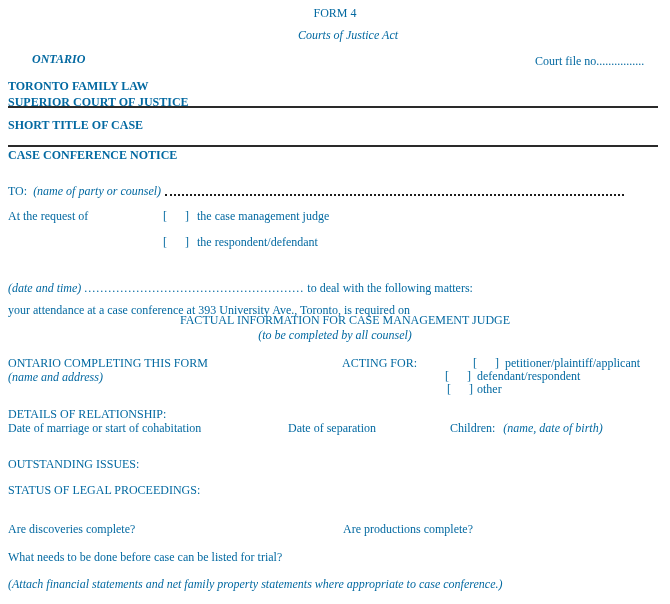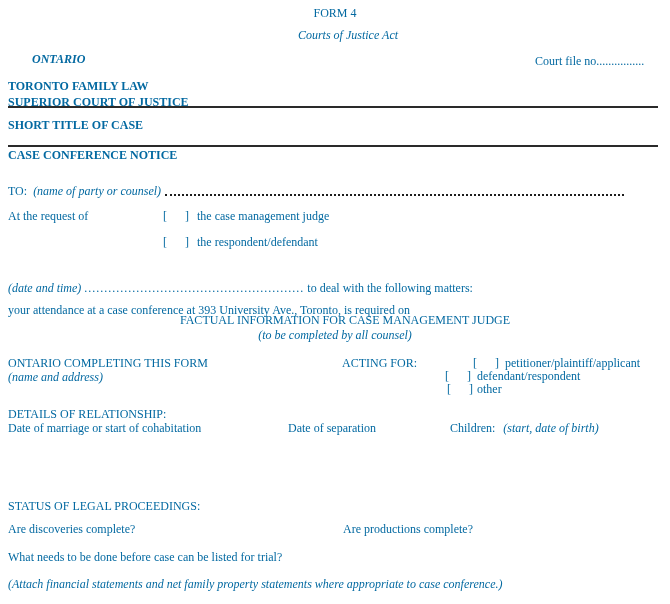--- a/index.html
+++ b/index.html
@@ -95,24 +95,25 @@
   </div>
   <div class="cb-row af" style="top:383px; left:445px;text-align:right;">
     <span class="cbx">[&nbsp;&nbsp;]</span><span>other</span>
   </div>
 
   <div class="t" style="top:408px; left:8px;">DETAILS OF RELATIONSHIP:</div>
   <div class="t" style="top:422px; left:8px;">Date of marriage or start of cohabitation</div>
   <div class="t" style="top:422px; left:288px;">Date of separation</div>
   <div class="t" style="top:422px; left:450px;">
     <span>Children:</span>
-    <span class="i" style="margin-left:5px;">(start, date of birth)</span>
+    <span class="i" style="margin-left:5px;">(name, date of birth)</span>
   </div>
 
+  <div class="t" style="top:458px; left:8px;">OUTSTANDING ISSUES:</div>
 
-  <div class="t" style="top:500px; left:8px;">STATUS OF LEGAL PROCEEDINGS:</div>
+  <div class="t" style="top:484px; left:8px;">STATUS OF LEGAL PROCEEDINGS:</div>
   <div class="t" style="top:523px; left:8px;">Are discoveries complete?</div>
   <div class="t" style="top:523px; left:343px;">Are productions complete?</div>
   <div class="t" style="top:551px; left:8px;">What needs to be done before case can be listed for trial?</div>
 
   <div class="t i" style="top:578px; left:8px;">(Attach financial statements and net family property statements where appropriate to case conference.)</div>
 
 </div>
 
 </body></html>

